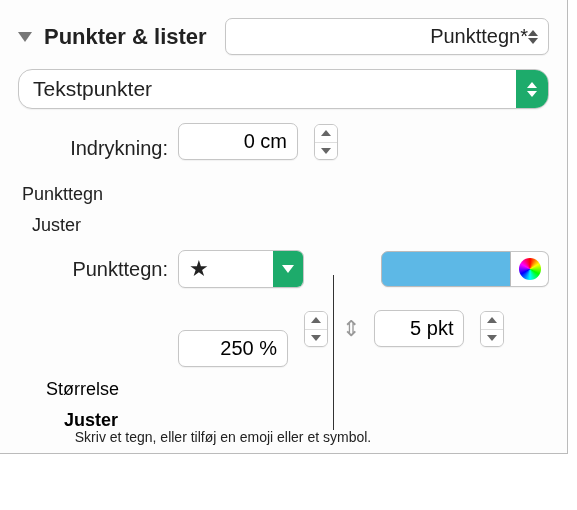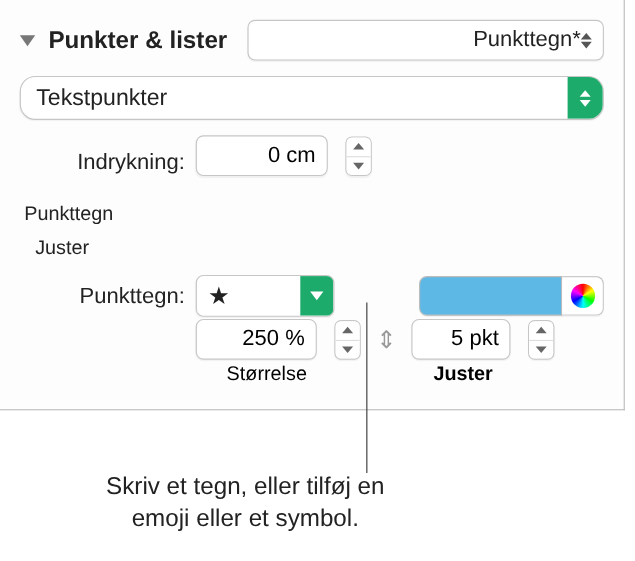--- a/index.html
+++ b/index.html
@@ -255,58 +255,60 @@
     .size-row .spacer { width: 150px; }
     .size-field {
       border: 1px solid #c6c6c6;
       border-radius: 7px;
       background: #fff;
       padding: 6px 10px;
       font-size: 20px;
       text-align: right;
       width: 110px;
       box-shadow: 0 1px 1px rgba(0,0,0,0.05);
+      margin-top: 40px;
     }
     .align-icon {
       font-size: 22px;
       color: #999;
       margin: 0 4px;
     }
     .align-field {
       border: 1px solid #c6c6c6;
       border-radius: 7px;
       background: #fff;
       padding: 6px 10px;
       font-size: 20px;
       text-align: right;
       width: 90px;
       box-shadow: 0 1px 1px rgba(0,0,0,0.05);
     }
     .sublabel-row2 {
       display: flex;
       gap: 10px;
       margin-top: 2px;
+      flex-direction: column;
     }
     .sublabel-row2 .spacer { width: 150px; }
     .sl3 { width: 160px; padding-left: 28px; font-size: 18px; }
     .sl4 { padding-left: 46px; font-size: 18px; font-weight: bold; }
     
     .callout-line {
       position: absolute;
       left: 333px;
       top: 275px;
       width: 1px;
       height: 155px;
       background: #333;
     }
     .callout-text {
       position: absolute;
       left: 68px;
       top: 428px;
-      font-size: 22px;
+      font-size: 14px;
       color: #222;
       line-height: 1.3;
       width: 310px;
       text-align: center;
     }
   </style>
 </head>
 <body>
 
 <div class="panel">

